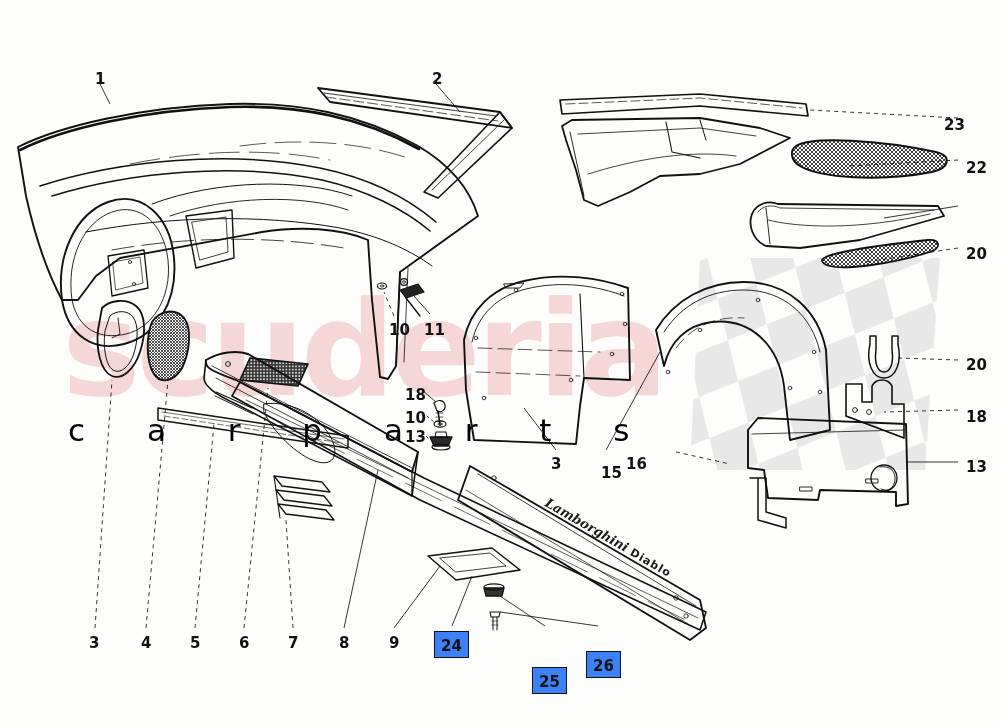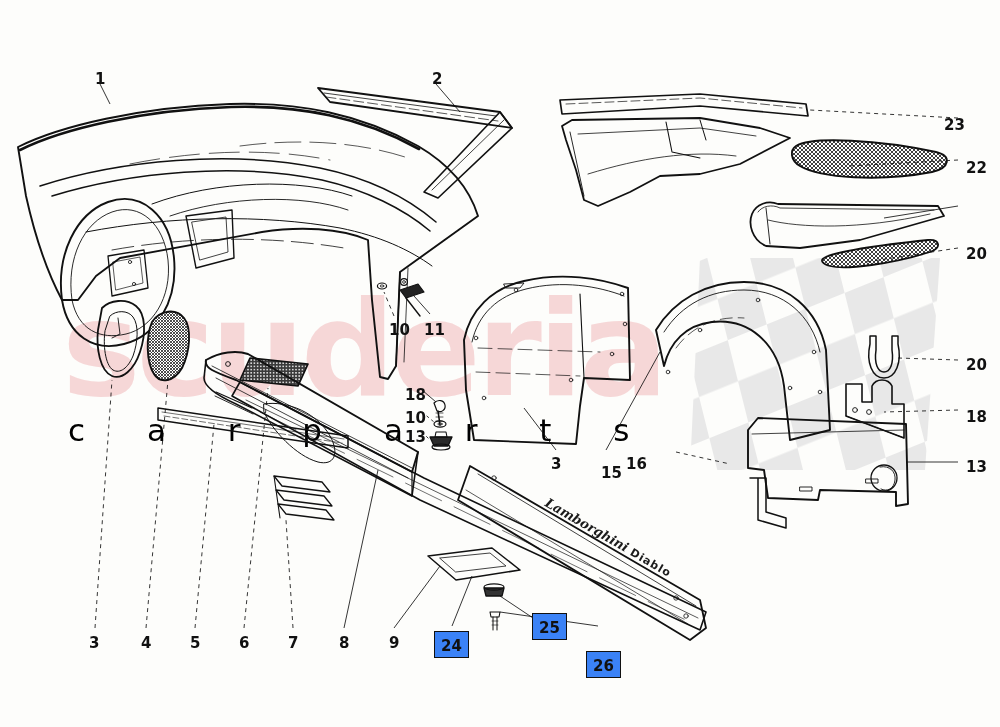--- a/index.html
+++ b/index.html
@@ -328,16 +328,16 @@
   <div class="lbl" style="left:601px;top:457px;margin-top:9px;">15</div>
   <div class="lbl" style="left:626px;top:457px;">16</div>
   <div class="lbl" style="left:966px;top:460px;">13</div>
   <div class="lbl" style="left:966px;top:410px;text-align:right;">18</div>
   <div class="lbl" style="left:966px;top:358px;">20</div>
   <div class="lbl" style="left:966px;top:247px;">20</div>
   <div class="lbl" style="left:966px;top:206px;margin-left:48px;">21</div>
   <div class="lbl" style="left:966px;top:161px;">22</div>
   <div class="lbl" style="left:944px;top:118px;">23</div>
   <div class="lbl boxed" style="left:434px;top:631px;">24</div>
-  <div class="lbl boxed" style="left:532px;top:613px;">25</div>
+  <div class="lbl boxed" style="left:532px;top:667px;">25</div>
   <div class="lbl boxed" style="left:586px;top:651px;">26</div>
 
 </div>
 
 </body></html>

